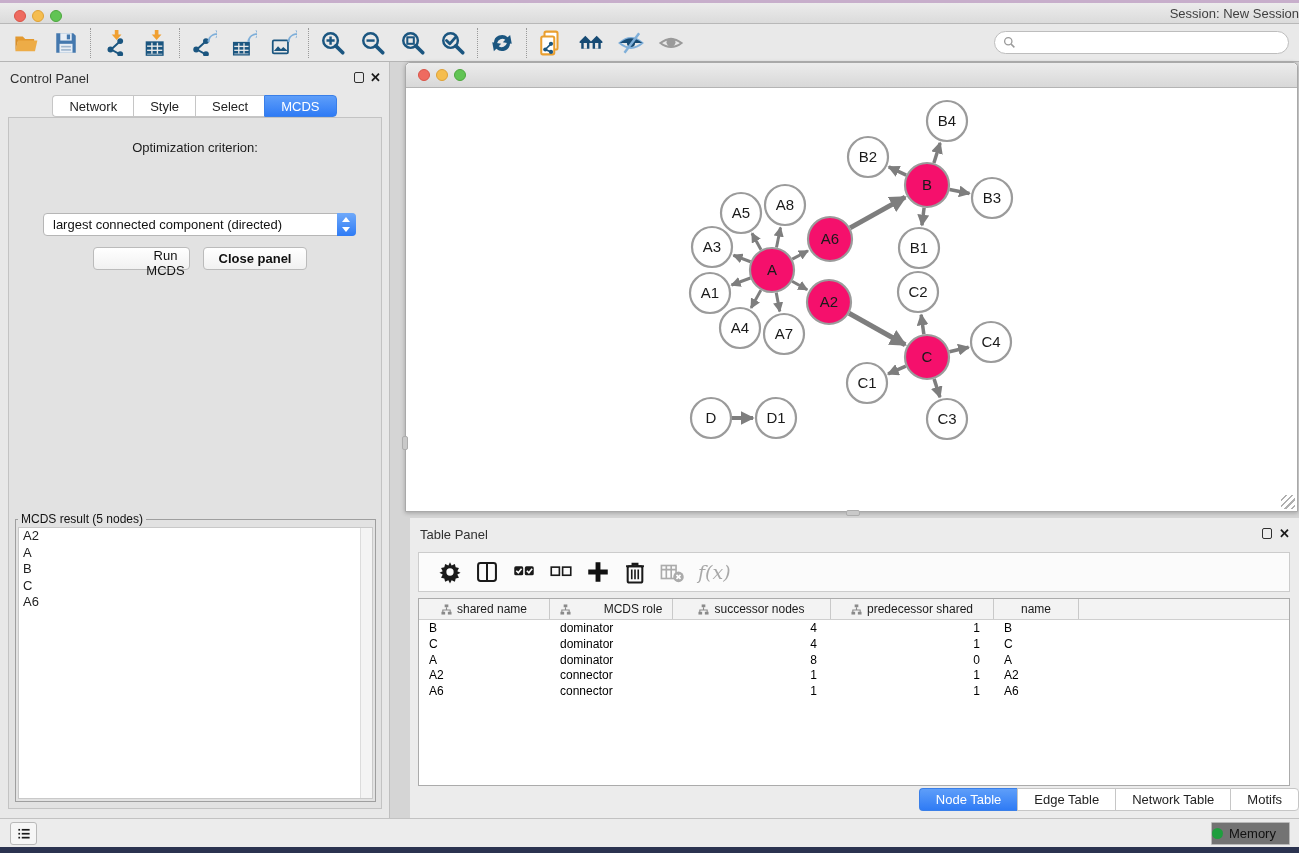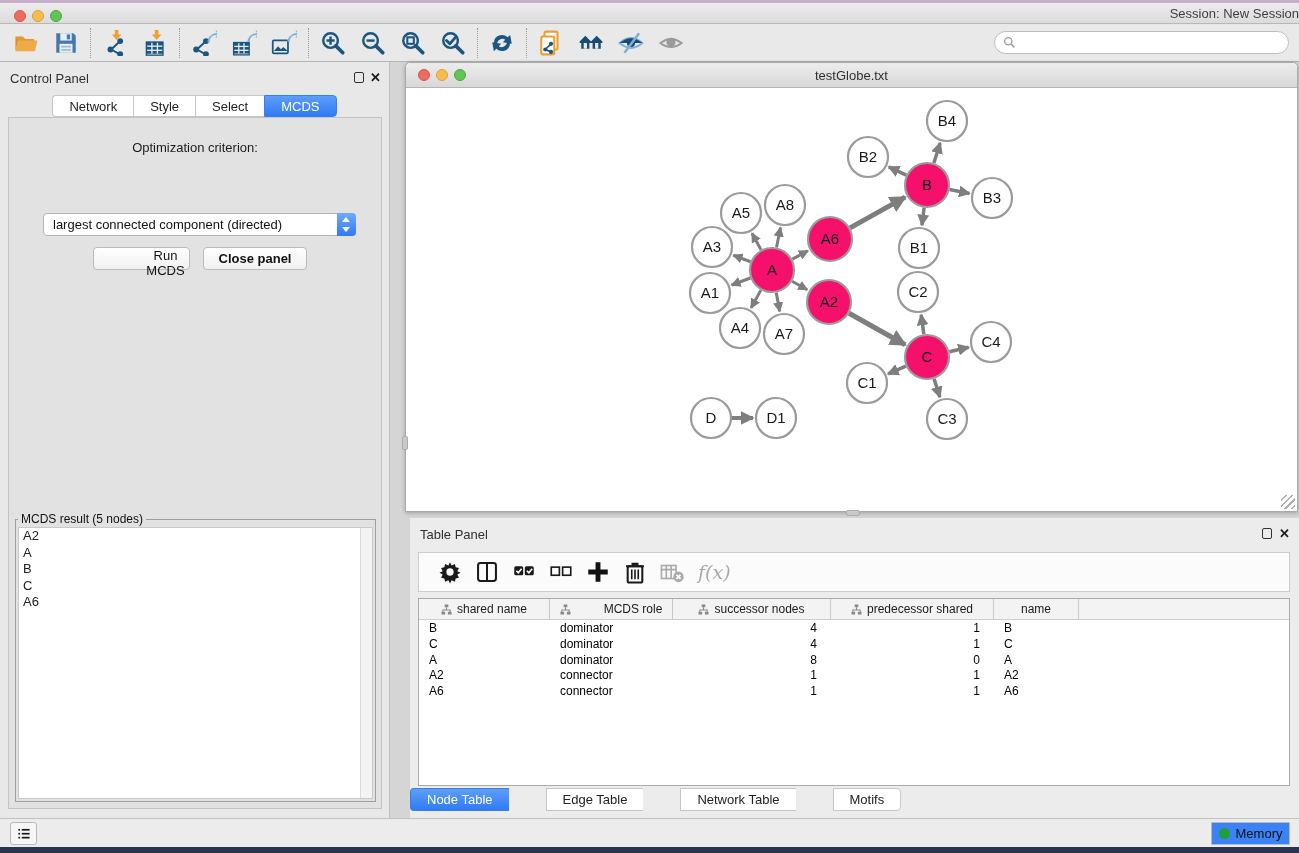--- a/index.html
+++ b/index.html
@@ -98,30 +98,30 @@
   .tp-header { display:flex; height:21px; background:#F3F3F3; border-bottom:1px solid #CFCFCF; }
   .th-cell { display:flex; align-items:center; justify-content:center; gap:5px;
     border-right:1px solid #C9C9C9; font-size:12px; color:#1B1B1B; }
   .th-cell svg { width:11px; height:11px; flex:none; }
   .tp-row { display:flex; height:15.8px; font-size:12px; color:#000; }
   .td-cell { padding:1px 0 0 0; white-space:nowrap; overflow:hidden; }
   .num { text-align:right; padding-right:14px; }
   .txt { padding-left:10px; }
 
   
-  .tp-tabs { position:absolute; left:0; right:0; top:270px; height:24px; display:flex; justify-content:flex-start;gap:37px; }
+  .tp-tabs { position:absolute; left:0; right:0; top:270px; height:24px; display:flex; justify-content:flex-end; }
   .tp-tabs .tabseg { height:23px; line-height:22px; }
 
   
   .statusbar { position:absolute; left:0; top:818px; width:1299px; height:29px; background:#ECECEC;
     border-top:1px solid #C2C2C2; }
   .list-btn { position:absolute; left:10px; top:3px; width:27px; height:23px; background:#F6F6F6;
     border:1px solid #B9B9B9; border-radius:3px; display:flex; align-items:center; justify-content:center; }
-  .memory-btn { position:absolute; right:9px; top:3px; width:79px; height:23px; background:#3b82f6;
-    border:1px solid #B9B9B9; border-radius:1px; display:flex; align-items:center; justify-content:center;
+  .memory-btn { position:absolute; right:9px; top:3px; width:79px; height:23px; background:#737373;
+    border:1px solid #B9B9B9; border-radius:1px; display:flex; align-items:center; 
     gap:6px; font-size:13px; color:#111; }
   .memory-dot { width:11px; height:11px; border-radius:50%; background:#1F9E3E; }
 
   svg text { font-family:"Liberation Sans",sans-serif; }
 </style>
 </head>
 <body>
 
 <svg width="0" height="0" style="position:absolute">
   <defs>
@@ -428,21 +428,20 @@
       </fieldset>
     </div>
   </div>
 </div>
 
 <div class="net-window">
   <div class="net-title">
     <span class="tl red" style="left:12px"></span>
     <span class="tl yellow" style="left:30px"></span>
     <span class="tl green" style="left:48px"></span>
-    <div class="title">testGlobe.txt</div>
   </div>
   <div class="net-canvas">
     <svg id="graph-svg" width="889" height="422" viewBox="0 0 889 422">
       <defs>
         <marker id="arrow" markerWidth="4" markerHeight="3.4" refX="3" refY="1.7" orient="auto">
           <path d="M0,0 L3.4,1.7 L0,3.4 z" fill="#7E7E7E"></path>
         </marker>
       </defs>
       <g id="graph-edges">
           <line x1="354.01124522107034" y1="160.7948702451939" x2="344.98875477892966" y2="144.2051297548061" stroke="#7E7E7E" stroke-width="3" marker-end="url(#arrow)"></line>

